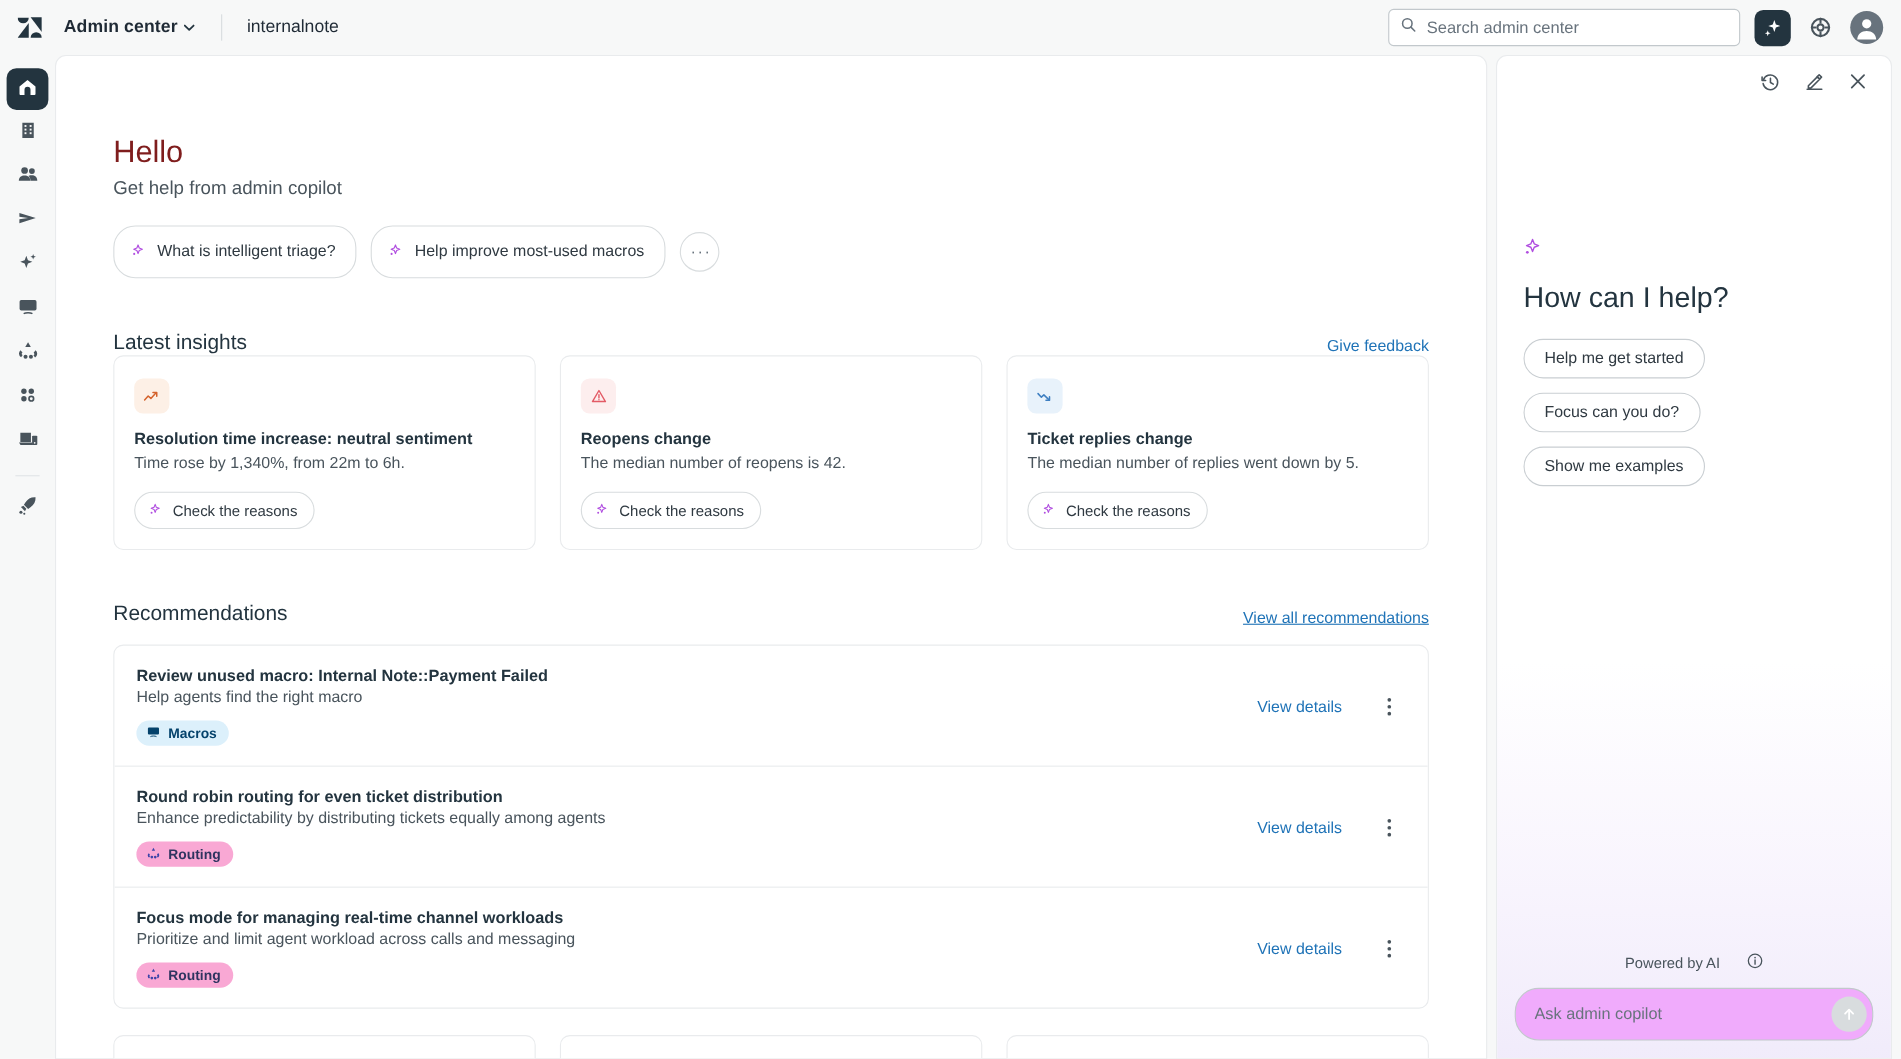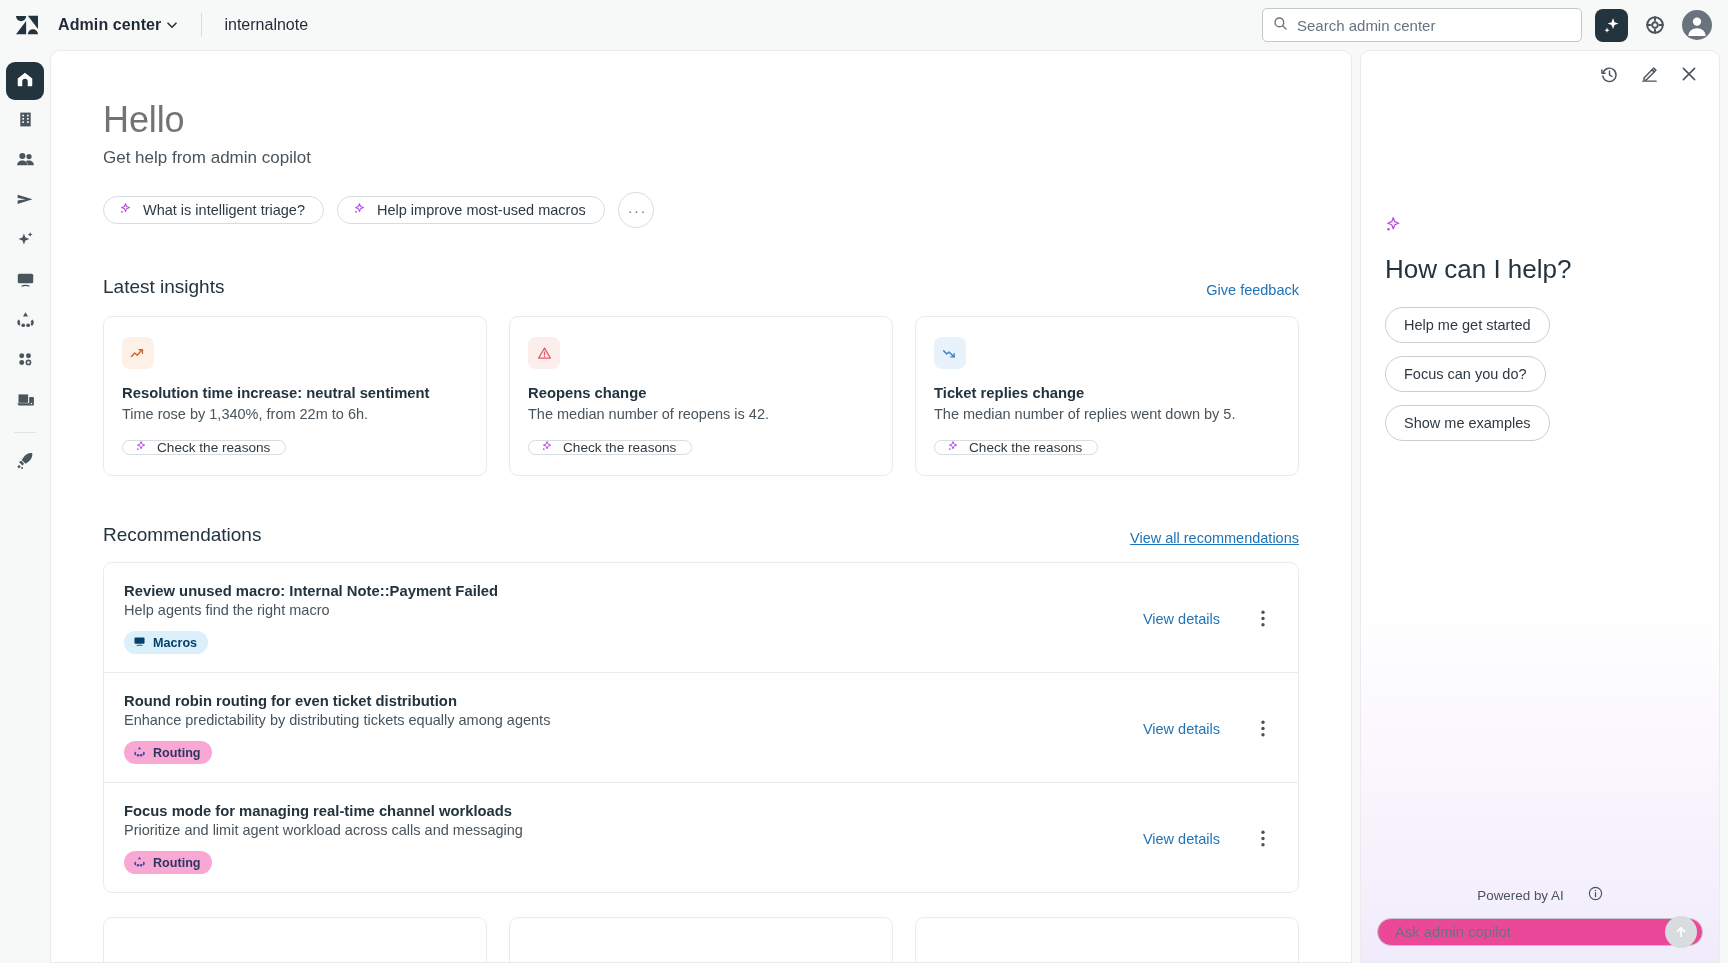--- a/index.html
+++ b/index.html
@@ -82,60 +82,60 @@
     flex: 1; min-width: 0;
     background: #fff;
     border: 1px solid #e9ebed;
     border-radius: 10px 10px 0 0;
     margin-right: 8px;
     overflow: hidden;
     position: relative;
   }
   .canvas-inner { padding: 48px 52px 0 52px; height: 100%; overflow: hidden;}
 
-  .hello { font-size: 36px; font-weight: 400; color: #737373; letter-spacing: -0.1px;}
+  .hello { font-size: 28px; font-weight: 400; color: #7f1d1d; letter-spacing: -0.1px; margin-top: 23px;}
   .subhello { font-size: 17px; color: #49545c; margin-top: 7px; }
 
   .chips-row { display: flex; align-items: center; gap: 13px; margin-top: 24px; }
   .chip {
-    height: 28px; display: inline-flex; align-items: center; gap: 9px;
+    height: 48px; display: inline-flex; align-items: center; gap: 9px;
     border: 1px solid #d8dcde; border-radius: 20px;
     padding: 0 18px 0 15px; background: #fff; cursor: pointer;
     font-size: 14.5px; color: #2f3941; white-space: nowrap;
   }
   .chip-more {
     width: 36px; height: 36px; border-radius: 50%;
     border: 1px solid #d8dcde; background:#fff; cursor:pointer;
     display:flex; align-items:center; justify-content:center;
     color: #68737d; font-size: 15px; letter-spacing: 1.4px; padding-left:3px;
   }
 
   .sec-head {
     display: flex; align-items: flex-end; justify-content: space-between;
     margin-top: 48px;
   }
   .sec-title { font-size: 19px; color: #23343f; font-weight: 400; }
   .sec-link { font-size: 14.5px; color: #1f73b7; cursor: pointer; }
   .sec-link.underline { text-decoration: underline; }
 
-  .insight-grid { display: flex; gap: 22px; margin-top: 18px; }
+  .insight-grid { display: flex; gap: 22px; }
   .insight-card {
     flex: 1; min-width: 0;
     border: 1px solid #e9ebed; border-radius: 9px;
     background: #fff; padding: 20px 18px 18px 18px;
   }
   .ins-ico {
     width: 32px; height: 32px; border-radius: 8px;
     display:flex; align-items:center; justify-content:center;
   }
   .ins-title { font-size: 14.8px; font-weight: 700; color: #23343f; margin-top: 16px; }
   .ins-desc { font-size: 14.5px; color: #49545c; margin-top: 5px; }
   .mini-chip {
     margin-top: 18px;
-    height: 15px; display: inline-flex; align-items: center; gap: 8px;
+    height: 34px; display: inline-flex; align-items: center; gap: 8px;
     border: 1px solid #d8dcde; border-radius: 18px;
     padding: 0 15px 0 12px; background: #fff; cursor: pointer;
     font-size: 13.6px; color: #2f3941;
   }
 
   .rec-list {
     margin-top: 16px;
     border: 1px solid #e9ebed; border-radius: 9px;
     background: #fff; overflow: hidden;
   }
@@ -186,22 +186,22 @@
     height: 36px; display: inline-flex; align-items: center;
     padding: 0 18px; border: 1px solid #c9ced2; border-radius: 20px;
     background: #fff; font-size: 14.5px; color: #2f3941; cursor: pointer;
   }
   .cp-foot { position: relative; z-index: 2; padding: 0 16px 16px; }
   .powered {
     display: flex; align-items: center; justify-content: center; gap: 24px;
     font-size: 13.4px; color: #49545c; margin-bottom: 14px;
   }
   .cp-input {
-    height: 28px; border: 1px solid #c2c8cc; border-radius: 22px;
-    background: #ec4899; display: flex; align-items: center;
+    height: 48px; border: 1px solid #c2c8cc; border-radius: 22px;
+    background: #f0abfc; display: flex; align-items: center;
     padding: 0 5px 0 17px;
   }
   .cp-input input {
     flex: 1; border: 0; outline: 0; background: transparent;
     font-family: "Liberation Sans", sans-serif; font-size: 14.8px; color: #2f3941;
   }
   .cp-input input::placeholder { color: #68737d; }
   .send-btn {
     width: 32px; height: 32px; border-radius: 50%;
     background: #d8dcde; border: 0; cursor: pointer;

